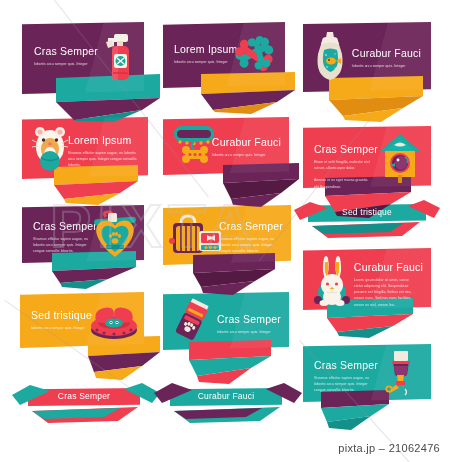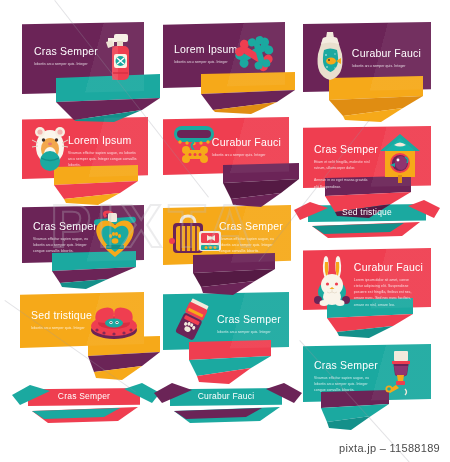--- a/index.html
+++ b/index.html
@@ -541,16 +541,16 @@
         <rect x="13" y="32" width="9" height="4" rx="1" fill="#EF3E50"></rect>
         <path d="M13 36 l-8 5 l2 3 l9 -5z" fill="#F6A919"></path>
         <circle cx="6" cy="40" r="3.6" fill="#F6A919"></circle>
         <circle cx="6" cy="40" r="1.8" fill="#1BA9A0"></circle>
         <path d="M22 40 q3 3 0 6" stroke="#F2EADC" stroke-width="1.3" fill="none"></path>
       </svg>
     </div>
   </div>
 
   <div id="footer">
-    <div class="f-txt">pixta.jp – 11588189</div>
+    <div class="f-txt">pixta.jp – 21062476</div>
   </div>
 
 </div>
 
 </body></html>

